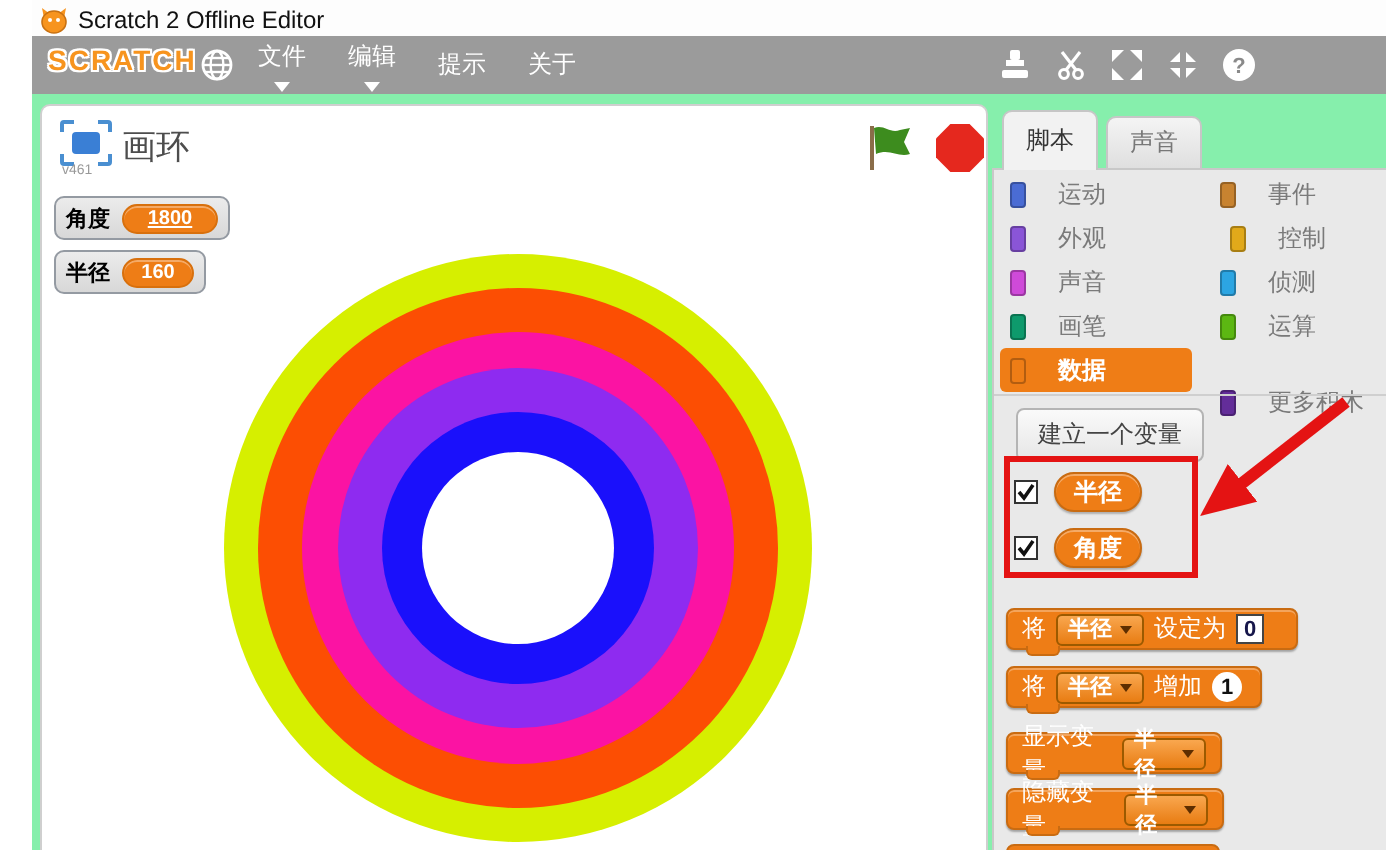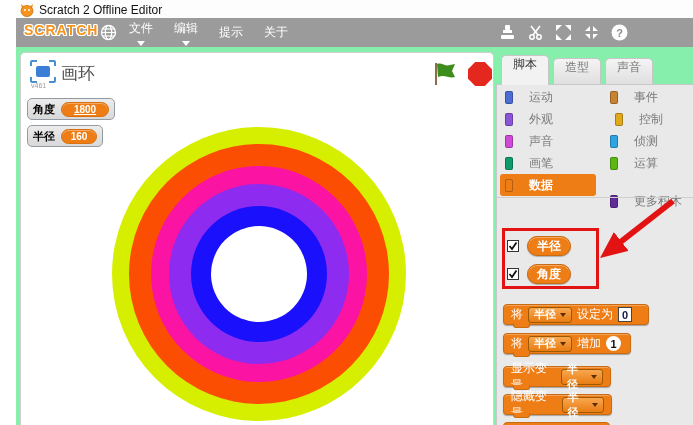--- a/index.html
+++ b/index.html
@@ -36,21 +36,21 @@
   .watcher-value { background:#ee7d16; border:1px solid #d8700d; border-radius:8px; color:#fff; font-size:10px; font-weight:bold; text-align:center; padding:1px 0; min-width:36px; box-shadow:inset 0 1px 0 rgba(255,255,255,.35); }
   #watcher-0 { left:6px; top:45px; }
   #watcher-1 { left:6px; top:72px; }
   #watcher-0 .watcher-value { min-width:48px;text-decoration:underline; }
 
   #rings { position:absolute; left:238px; top:221px; width:0; height:0; }
   .ring { position:absolute; border-radius:50%; transform:translate(-50%,-50%); }
 
   
   .tabs-row { position:absolute; left:480px; top:53px; width:213px; height:31px; display:flex; align-items:flex-end; padding-left:5px; gap:4px; }
-  .tab { height:26px; padding:0 11px; font-size:12px; color:#777; background:linear-gradient(#f4f4f4,#dfdfdf); border:1px solid #c6c6c6; border-bottom:none; border-radius:5px 5px 0 0; display:flex; cursor:pointer; }
+  .tab { height:26px; padding:0 11px; font-size:12px; color:#777; background:linear-gradient(#f4f4f4,#dfdfdf); border:1px solid #c6c6c6; border-bottom:none; border-radius:5px 5px 0 0; display:flex; align-items:center; cursor:pointer; }
   .tab.active { height:30px; background:#f2f2f2; color:#333; position:relative; z-index:3; margin-bottom:-1px; }
 
   .palette { position:absolute; left:480px; top:84px; width:213px; height:341px; background:#e9e9e9; border-left:1px solid #c8c8c8; border-top:1px solid #c8c8c8; }
   .cat-item { position:absolute; display:flex; align-items:center; gap:16px; cursor:pointer; }
   .cat-swatch { width:8px; height:13px; border-radius:2px; border:1px solid rgba(0,0,0,.25); }
   .cat-label { font-size:12px; color:#7a7a7a; white-space:nowrap; }
   .cat-item.selected { left:3px; top:89px; width:96px; height:22px; background:#ef7d16; border-radius:3px; padding-left:5px; }
   .cat-item.selected .cat-label { color:#fff; font-weight:bold; }
   .palette-divider { position:absolute; left:0; top:112px; width:213px; height:1px; background:#cfcfcf; }
 
@@ -185,23 +185,20 @@
         <div class="ring" style="height: 136px; width: 136px; background: rgb(26, 16, 251);"></div>
         <div class="ring" style="height: 96px; width: 96px; background: rgb(255, 255, 255);"></div>
       </div>
   </div>
 
   <div class="tabs-row">
     <div class="tab active">
         <span>脚本</span>
       </div>
     <div class="tab">
-        <span>造型</span>
-      </div>
-    <div class="tab">
         <span>声音</span>
       </div>
   </div>
 
   <div class="palette">
 
     <div class="cat-item" style="left:8px;top:4px">
         <span class="cat-swatch" style="background: rgb(74, 108, 212);"></span>
         <span class="cat-label">运动</span>
       </div>
@@ -237,20 +234,21 @@
         <span class="cat-swatch" style="background: rgb(238, 125, 22);"></span>
         <span class="cat-label">数据</span>
       </div>
     <div class="cat-item" style="left:113px;top:108px">
         <span class="cat-swatch" style="background: rgb(99, 45, 153);"></span>
         <span class="cat-label">更多积木</span>
       </div>
 
     <div class="palette-divider"></div>
 
+    <button class="make-var-btn">建立一个变量</button>
 
     <div class="var-row" id="var-row-0">
       <span class="checkbox">
         <svg width="10" height="10" viewBox="0 0 10 10">
             <polyline points="1.5,5 4,8 8.5,1.5" fill="none" stroke="#111" stroke-width="1.8"></polyline>
           </svg>
       </span>
       <span class="var-pill">半径</span>
     </div>
     <div class="var-row" id="var-row-1">

